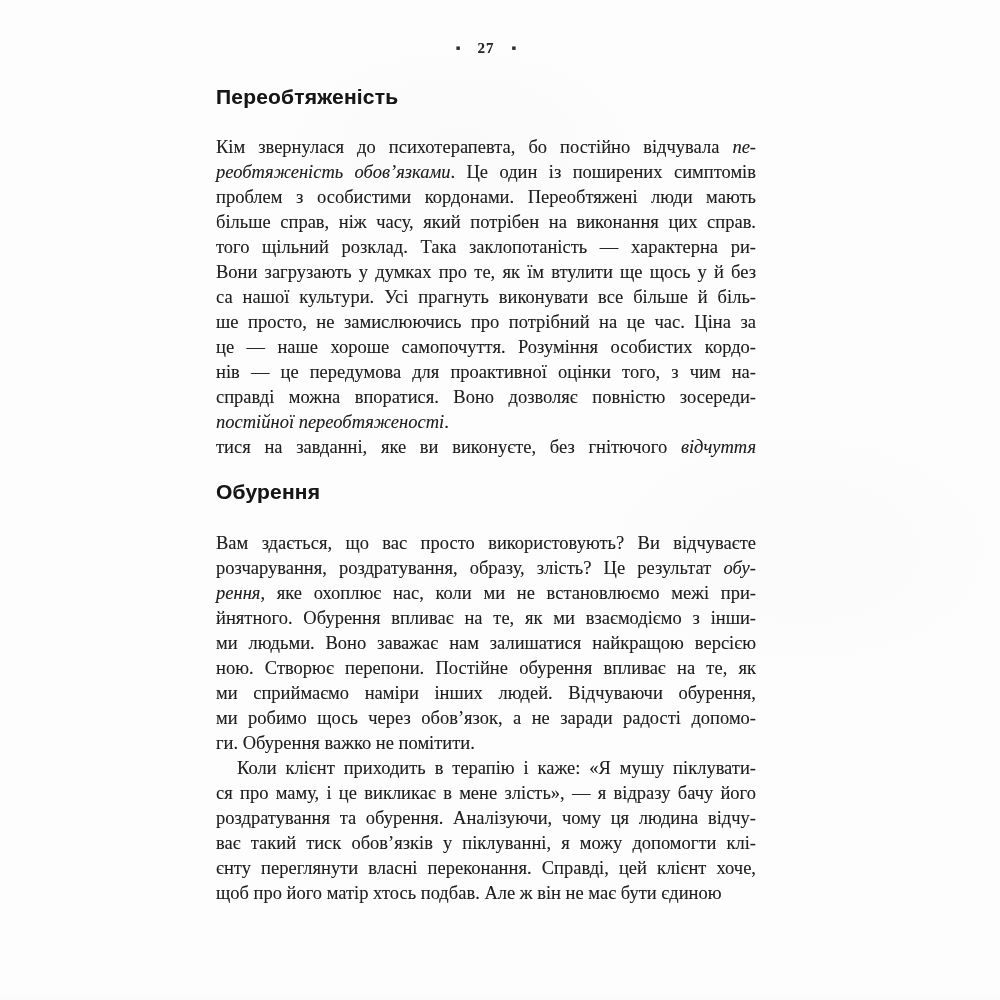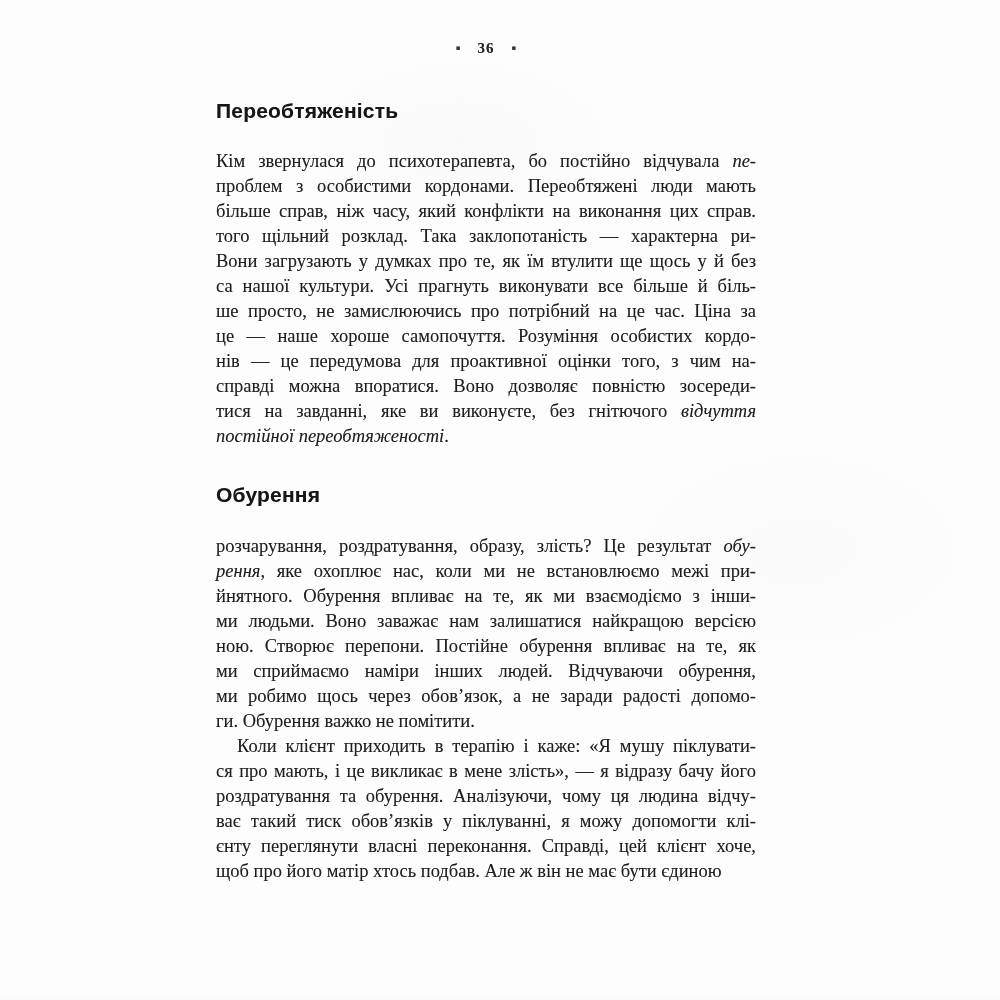--- a/index.html
+++ b/index.html
@@ -56,22 +56,22 @@
   }
   .heading {
     font-family: "Liberation Sans", sans-serif;
     font-weight: 700;
     font-size: 21px;
     line-height: 25px;
     color: #161616;
     letter-spacing: 0.2px;
     text-shadow: 0 0 0.6px rgba(20,20,20,0.35);
   }
-  .section-overload .heading { margin-top: 42px; margin-bottom: 26px; }
-  .section-resentment .heading { margin-top: 33px; margin-bottom: 27px; }
+  .section-overload .heading { margin-top: 28px; margin-bottom: 26px; }
+  .section-resentment .heading { margin-top: 19px; margin-bottom: 27px; }
   .paragraph {
     font-size: 18.5px;
     line-height: 25px;
     color: #1f1f1f;
     text-shadow: 0 0 0.6px rgba(30,30,30,0.35);
   }
   .line {
     text-align: justify;
     text-align-last: justify;
   }
@@ -80,56 +80,58 @@
   .em { font-style: italic; }
 </style>
 </head>
 <body>
 
 <div class="page">
   <div class="scan-overlay"></div>
   <div class="content">
     <div class="page-header">
       <span class="orn">▪</span>
-      <span class="page-num">36</span>
+      <span class="page-num">27</span>
       <span class="orn">▪</span>
     </div>
     <div class="sections">
         <section class="section section-overload">
           <h2 class="heading">Переобтяженість</h2>
           <div class="paragraph">
             <div class="line"><span>Кім звернулася до психотерапевта, бо постійно відчувала </span><span class="em">пе-</span></div>
+            <div class="line"><span class="em">реобтяженість обов’язками</span><span>. Це один із поширених симптомів</span></div>
             <div class="line"><span>проблем з особистими кордонами. Переобтяжені люди мають</span></div>
-            <div class="line"><span>більше справ, ніж часу, який конфлікти на виконання цих справ.</span></div>
+            <div class="line"><span>більше справ, ніж часу, який потрібен на виконання цих справ.</span></div>
             <div class="line"><span>того щільний розклад. Така заклопотаність — характерна ри-</span></div>
             <div class="line"><span>Вони загрузають у думках про те, як їм втулити ще щось у й без</span></div>
             <div class="line"><span>са нашої культури. Усі прагнуть виконувати все більше й біль-</span></div>
             <div class="line"><span>ше просто, не замислюючись про потрібний на це час. Ціна за</span></div>
             <div class="line"><span>це — наше хороше самопочуття. Розуміння особистих кордо-</span></div>
             <div class="line"><span>нів — це передумова для проактивної оцінки того, з чим на-</span></div>
             <div class="line"><span>справді можна впоратися. Воно дозволяє повністю зосереди-</span></div>
+            <div class="line last"><span class="em">постійної переобтяженості</span><span>.</span></div>
             <div class="line"><span>тися на завданні, яке ви виконуєте, без гнітючого </span><span class="em">відчуття</span></div>
-            <div class="line last"><span class="em">постійної переобтяженості</span><span>.</span></div>
           </div>
         </section>
         <section class="section section-resentment">
           <h2 class="heading">Обурення</h2>
           <div class="paragraph">
+            <div class="line"><span>Вам здається, що вас просто використовують? Ви відчуваєте</span></div>
             <div class="line"><span>розчарування, роздратування, образу, злість? Це результат </span><span class="em">обу-</span></div>
             <div class="line"><span class="em">рення</span><span>, яке охоплює нас, коли ми не встановлюємо межі при-</span></div>
             <div class="line"><span>йнятного. Обурення впливає на те, як ми взаємодіємо з інши-</span></div>
             <div class="line"><span>ми людьми. Воно заважає нам залишатися найкращою версією</span></div>
             <div class="line"><span>ною. Створює перепони. Постійне обурення впливає на те, як</span></div>
             <div class="line"><span>ми сприймаємо наміри інших людей. Відчуваючи обурення,</span></div>
             <div class="line"><span>ми робимо щось через обов’язок, а не заради радості допомо-</span></div>
             <div class="line last"><span>ги. Обурення важко не помітити.</span></div>
           </div>
           <div class="paragraph">
             <div class="line indent"><span>Коли клієнт приходить в терапію і каже: «Я мушу піклувати-</span></div>
-            <div class="line"><span>ся про мають, і це викликає в мене злість», — я відразу бачу його</span></div>
+            <div class="line"><span>ся про маму, і це викликає в мене злість», — я відразу бачу його</span></div>
             <div class="line"><span>роздратування та обурення. Аналізуючи, чому ця людина відчу-</span></div>
             <div class="line"><span>ває такий тиск обов’язків у піклуванні, я можу допомогти клі-</span></div>
             <div class="line"><span>єнту переглянути власні переконання. Справді, цей клієнт хоче,</span></div>
             <div class="line last"><span>щоб про його матір хтось подбав. Але ж він не має бути єдиною</span></div>
           </div>
         </section>
       </div>
   </div>
 </div>
 

